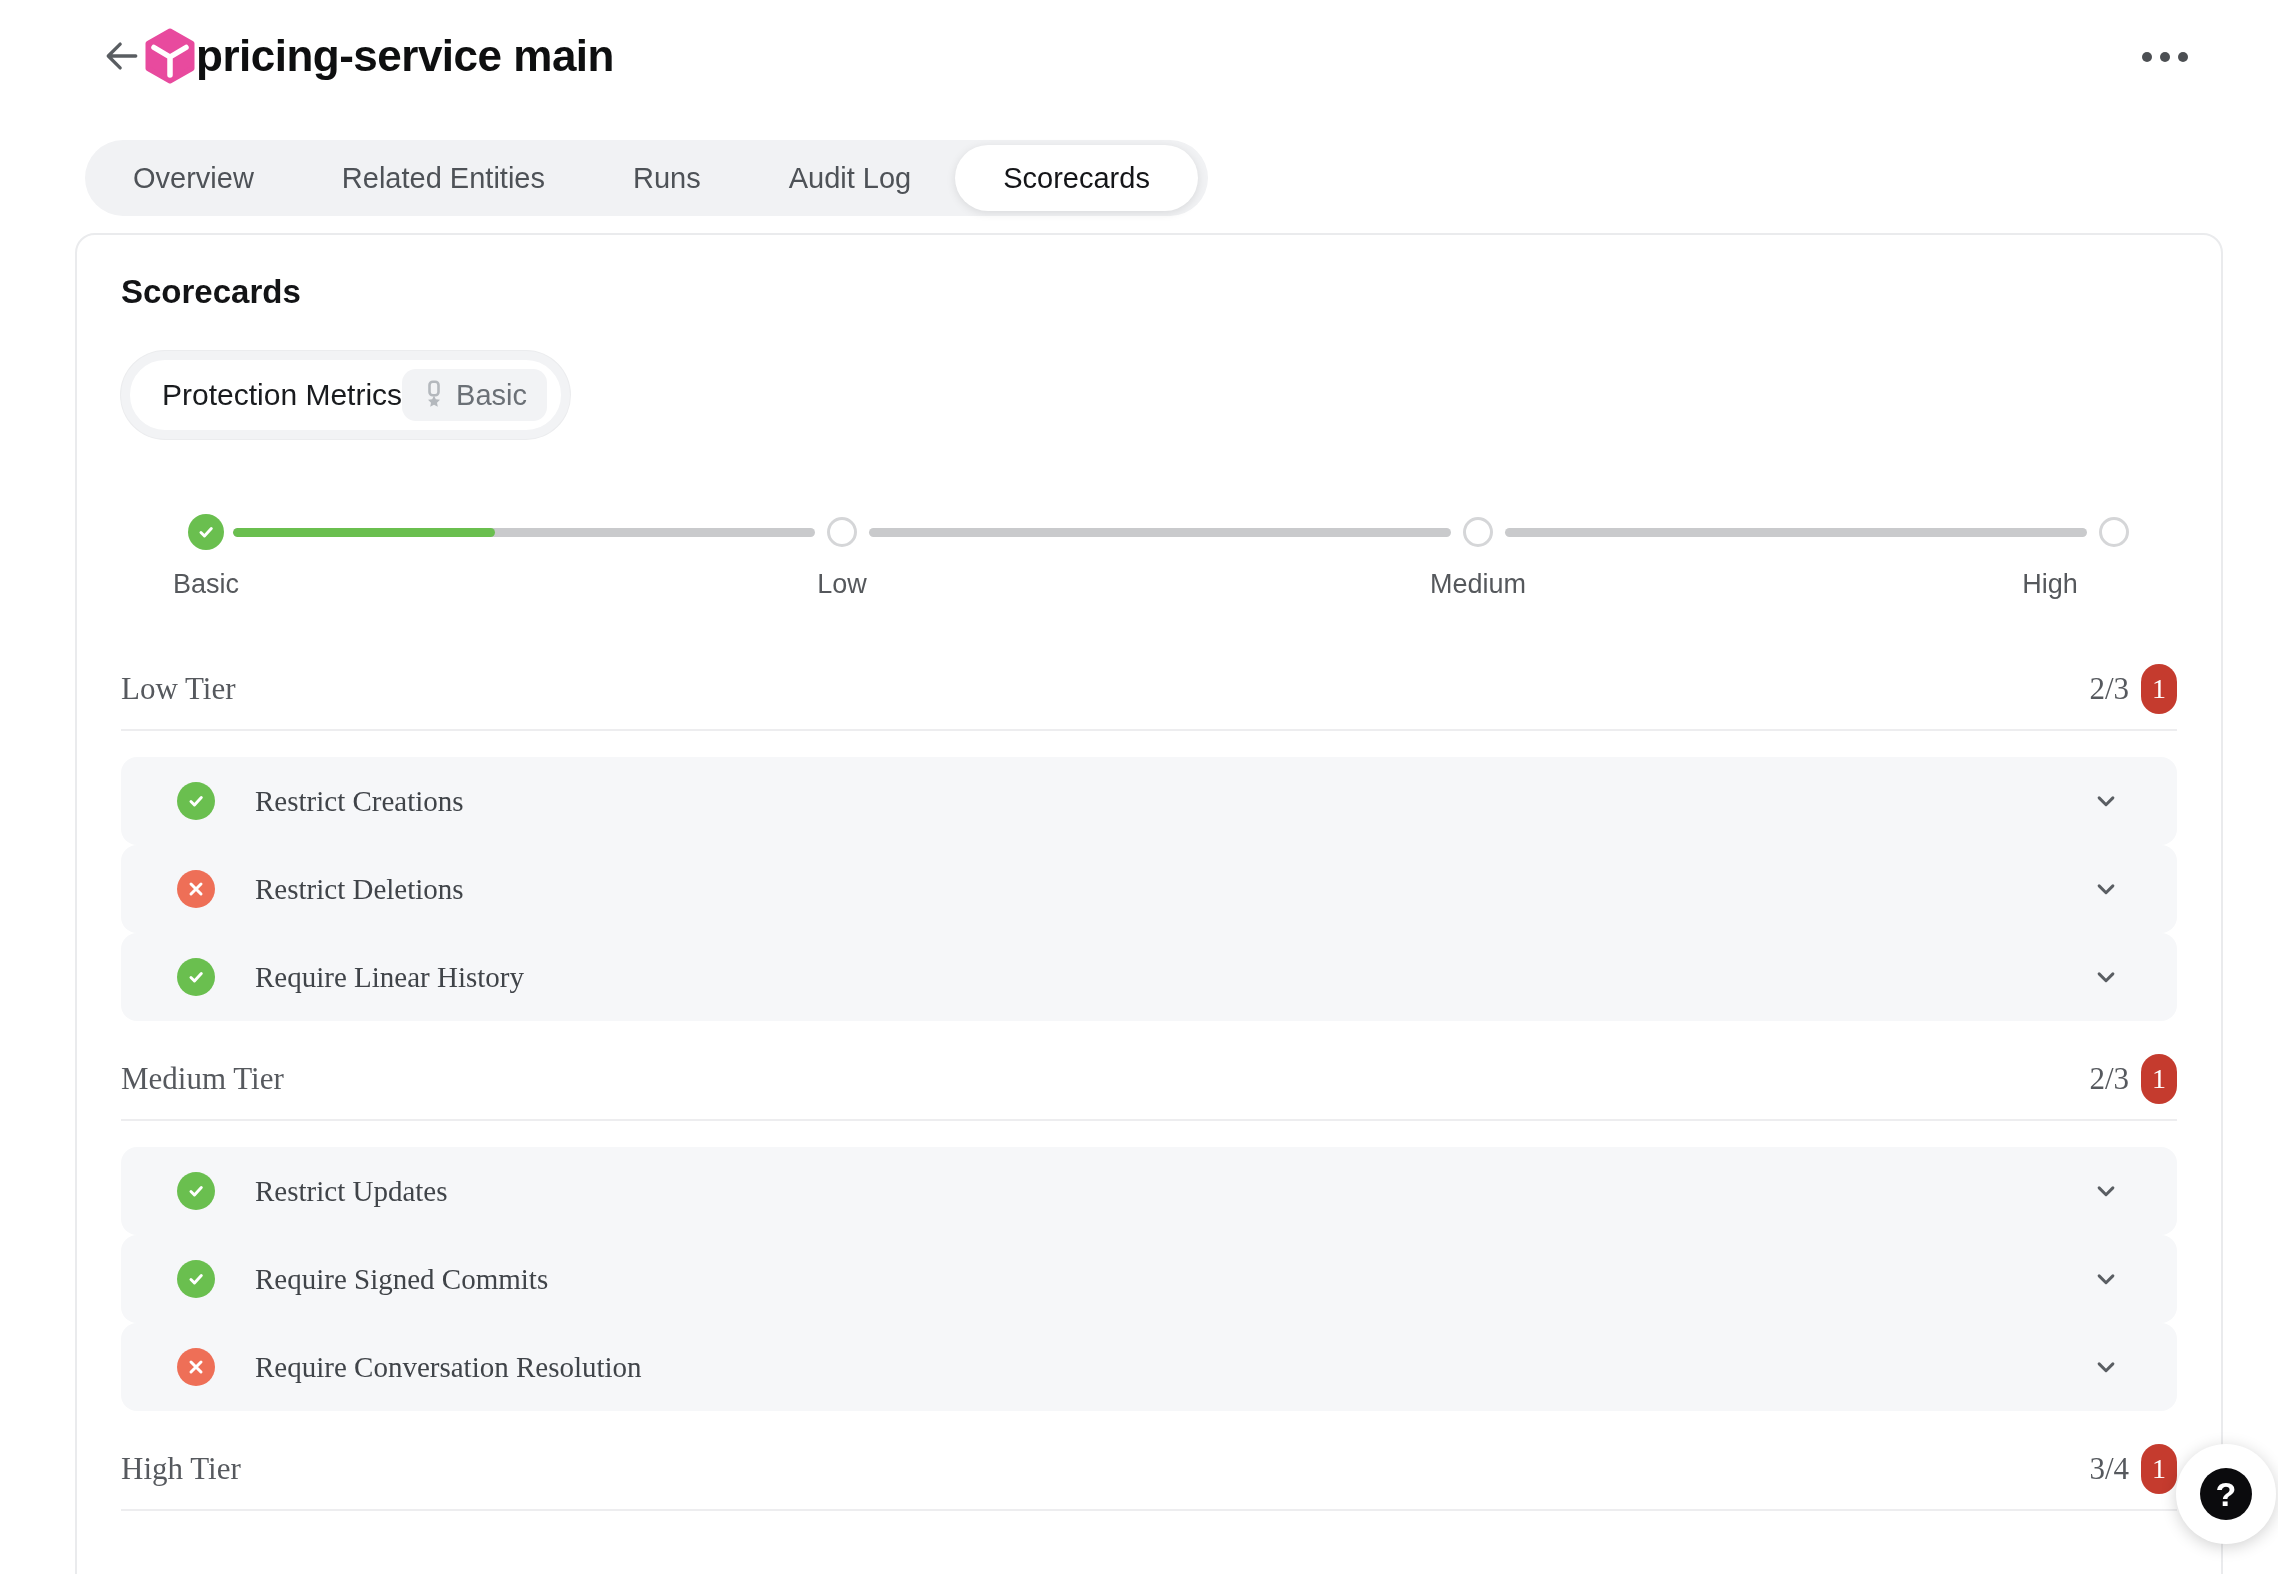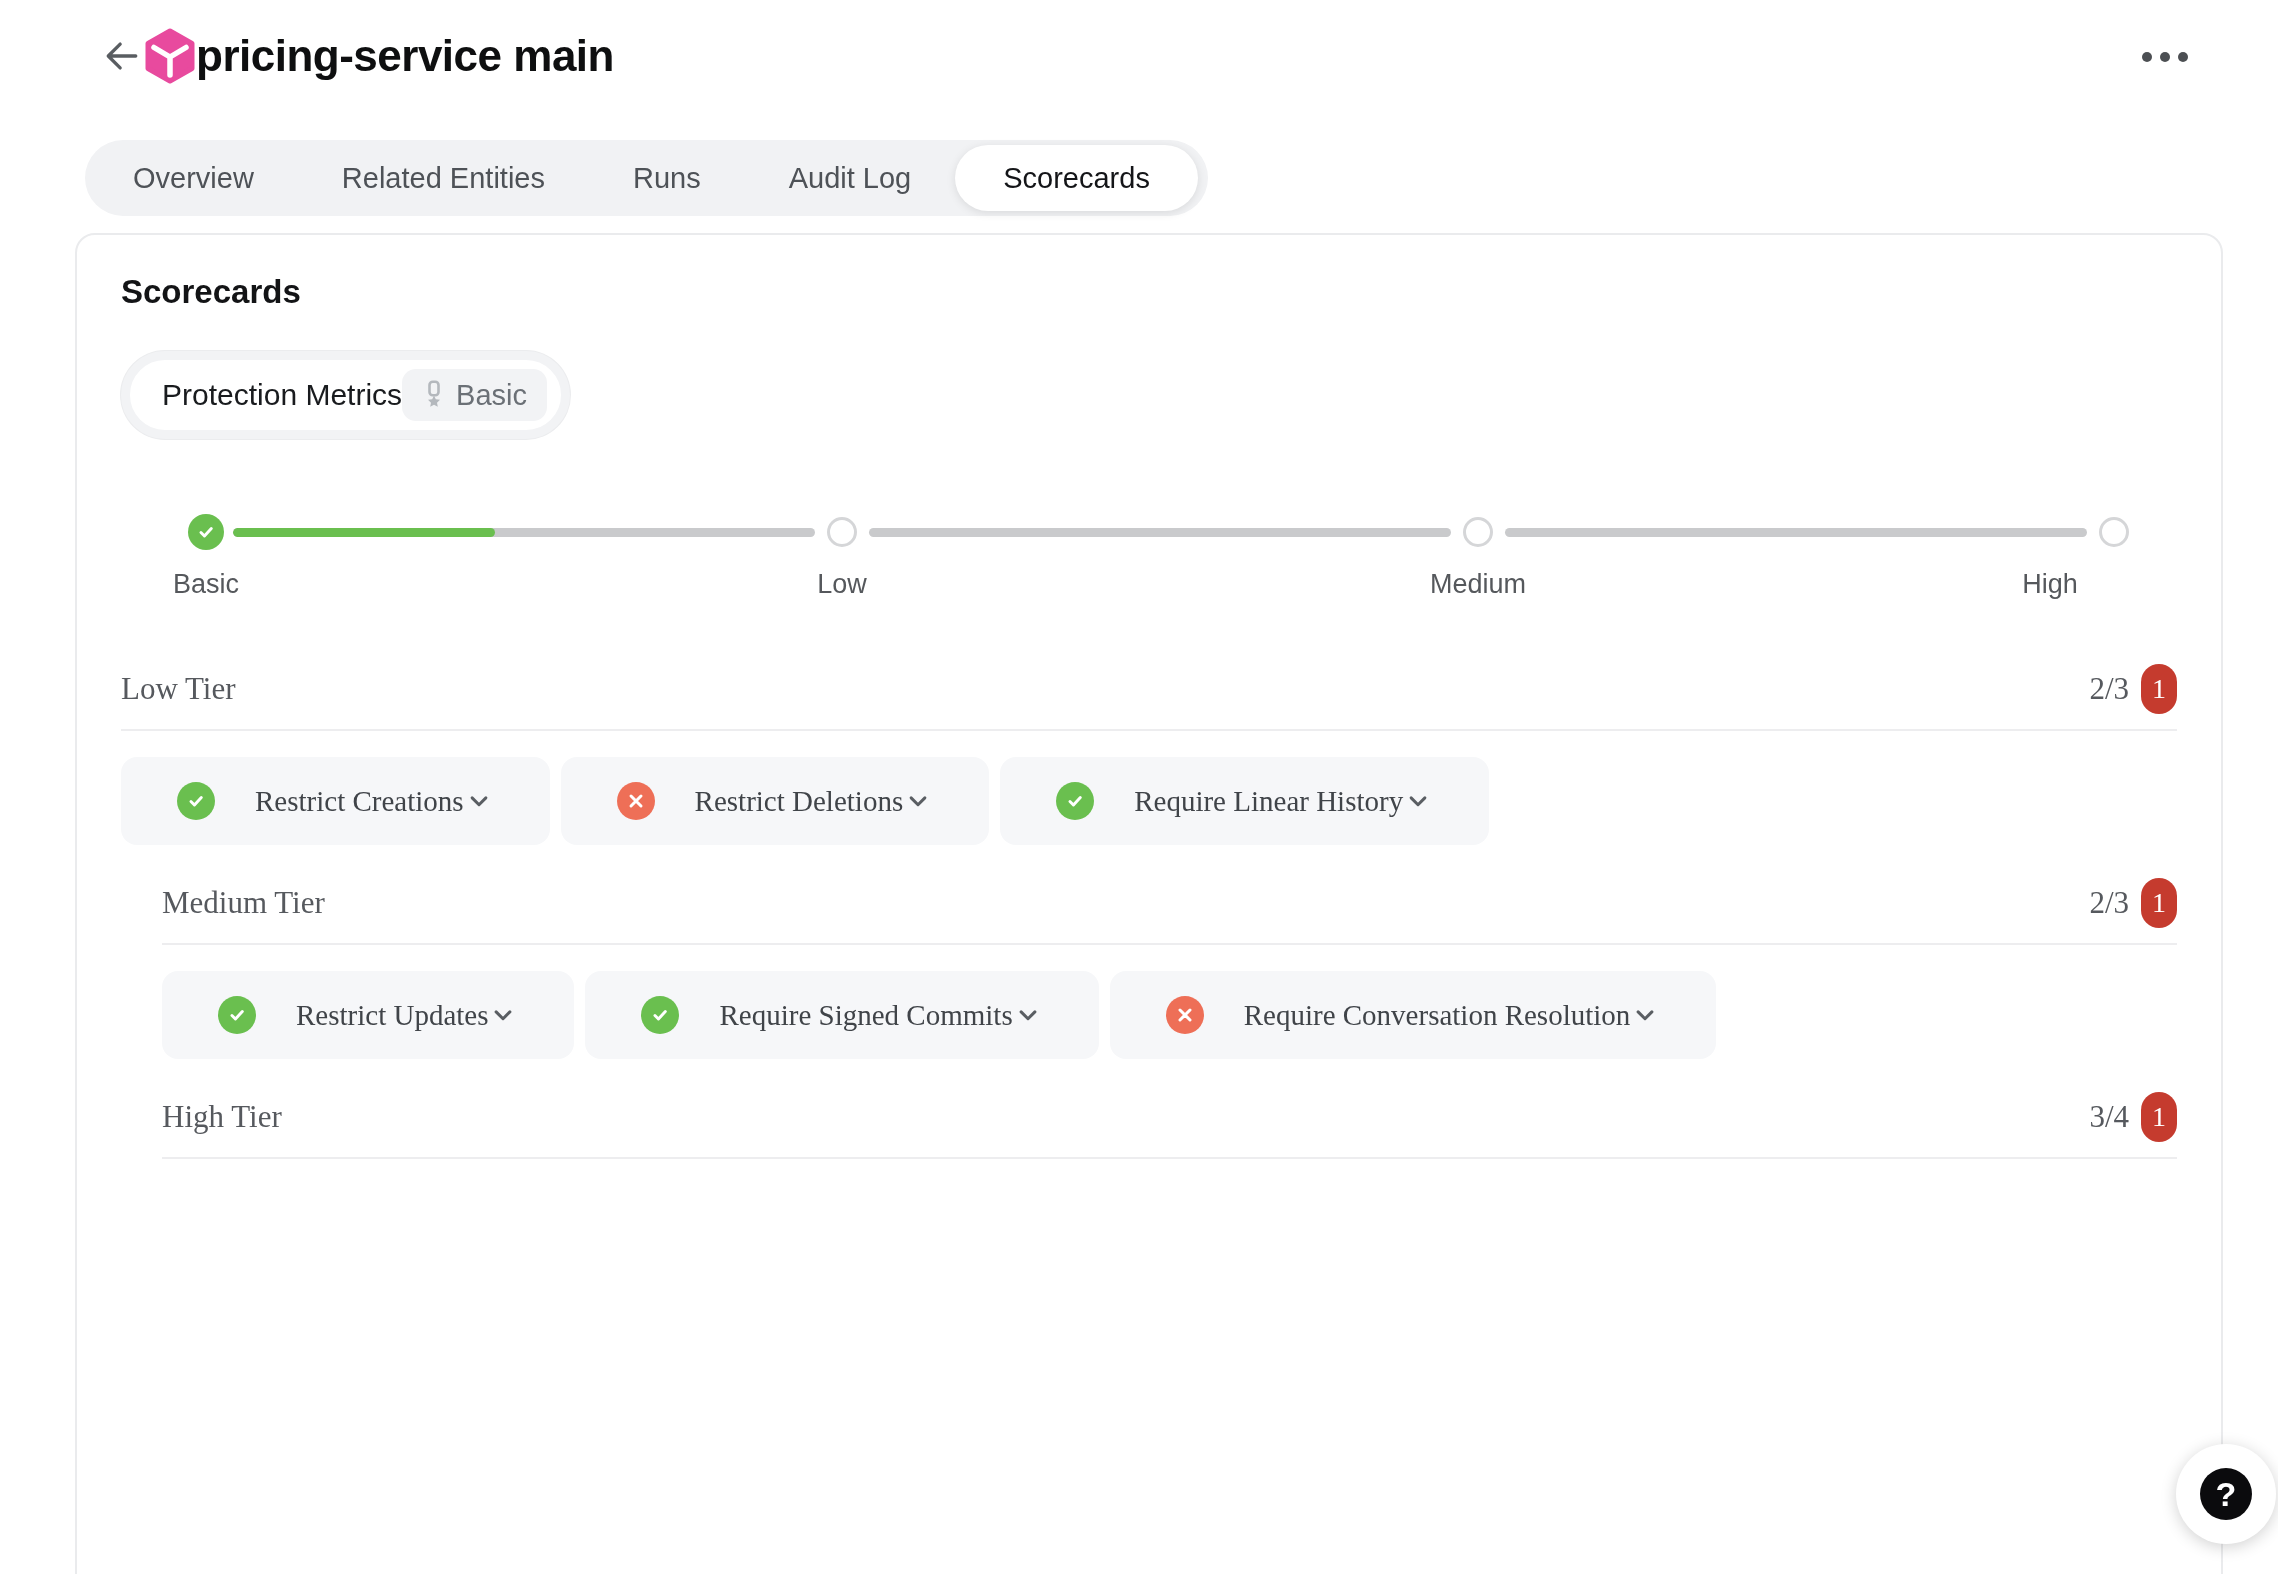--- a/index.html
+++ b/index.html
@@ -44,29 +44,29 @@
   .seg{position:absolute;top:41px;height:9px;background:#c9cacc;border-radius:5px;overflow:hidden;}
   .seg-fill{height:100%;background:#6abf4f;border-radius:5px;}
   .node{position:absolute;top:30px;width:30px;height:30px;border-radius:50%;background:#fff;
     border:3px solid #d5d6d8;transform:translateX(-50%);box-sizing:border-box;}
   .node.done{width:36px;height:36px;top:27px;background:#6abf4f;border:none;
     display:flex;align-items:center;justify-content:center;}
   .node-label{position:absolute;top:82px;transform:translateX(-50%);font-size:27px;color:#55585c;white-space:nowrap;}
 
   
   #tiers{margin-top:40px;font-family:Liberation Serif, serif;}
-  .tier + .tier{margin-top:36px;margin-left:41px;}
+  .tier + .tier{margin-top:36px;}
   .tier-head{display:flex;align-items:center;justify-content:space-between;height:44px;}
   .tier-name{font-size:31px;color:#56595e;}
   .tier-score-wrap{display:flex;align-items:center;gap:12px;}
   .tier-score{font-size:31px;color:#56595e;}
   .fail-badge{min-width:36px;height:50px;background:#c53b2e;border-radius:18px;color:#ffffff;
     font-size:28px;display:flex;align-items:center;justify-content:center;box-sizing:border-box;padding:0 3px;}
   .tier-divider{height:2px;background:#ededef;margin-top:18px;}
-  .rules{margin-top:26px;display:flex;gap:11px;}
+  .rules{margin-top:26px;display:flex;flex-direction:column;}
   .rule-row{display:flex;align-items:center;height:88px;background:#f6f7f9;border-radius:16px;
     padding:0 56px;cursor:pointer;flex:none;}
   .status-icon{width:38px;height:38px;border-radius:50%;display:flex;align-items:center;
     justify-content:center;margin-right:40px;flex:none;}
   .status-icon.pass{background:#6abf4f;}
   .status-icon.fail{background:#ee6f57;}
   .rule-label{font-size:29px;color:#404449;flex:1;}
   .chevron{display:flex;align-items:center;}
 
   

